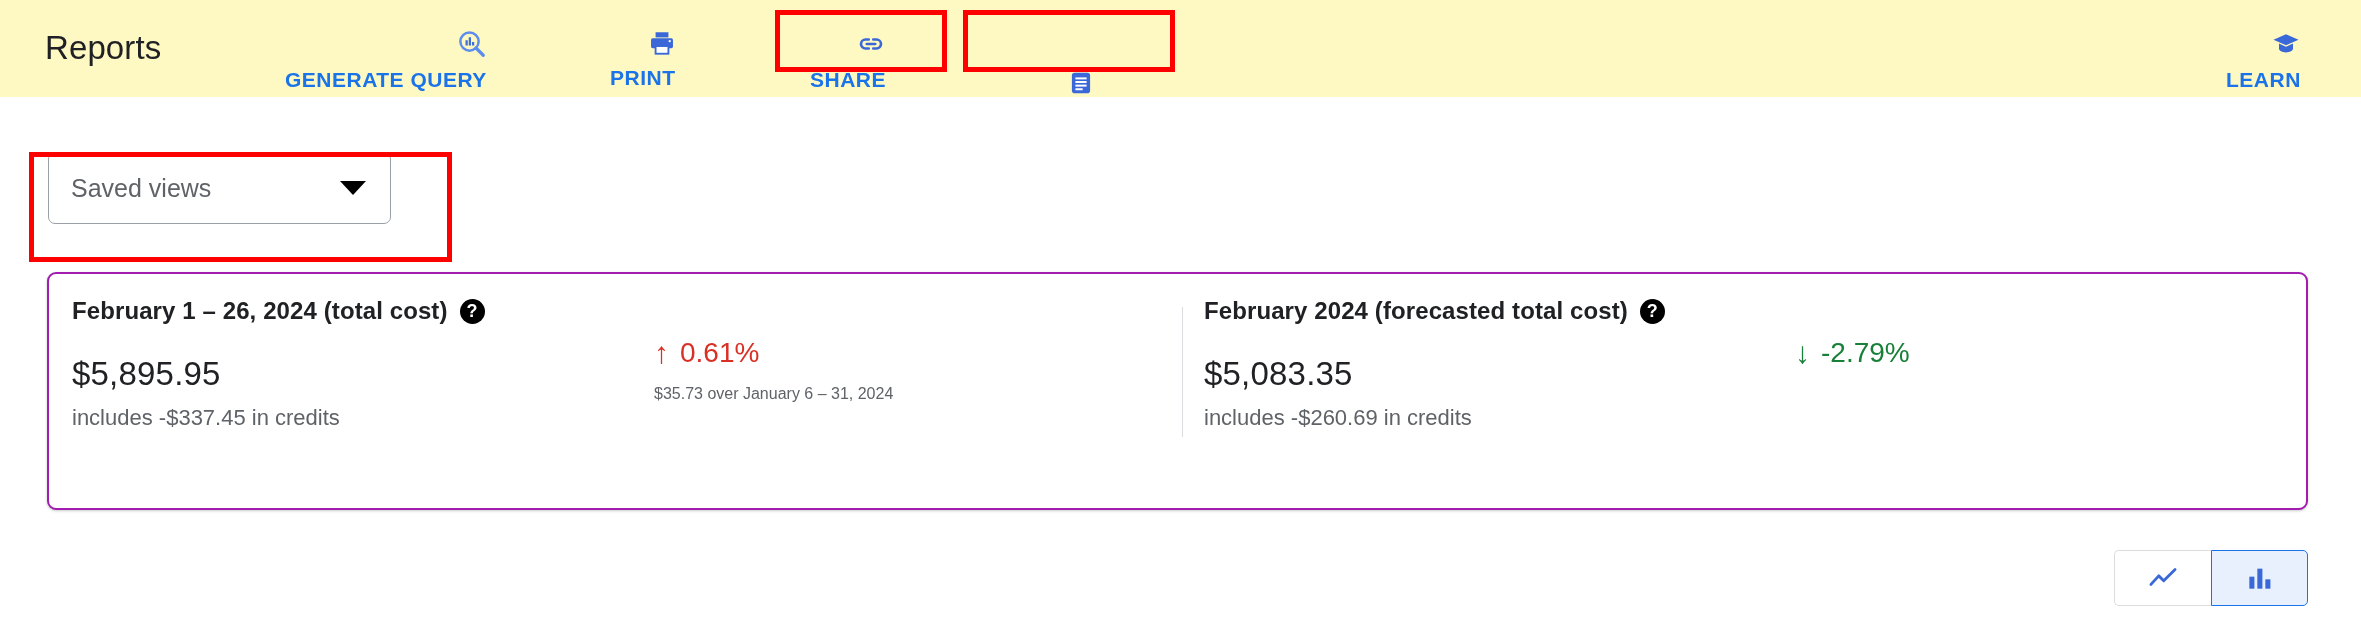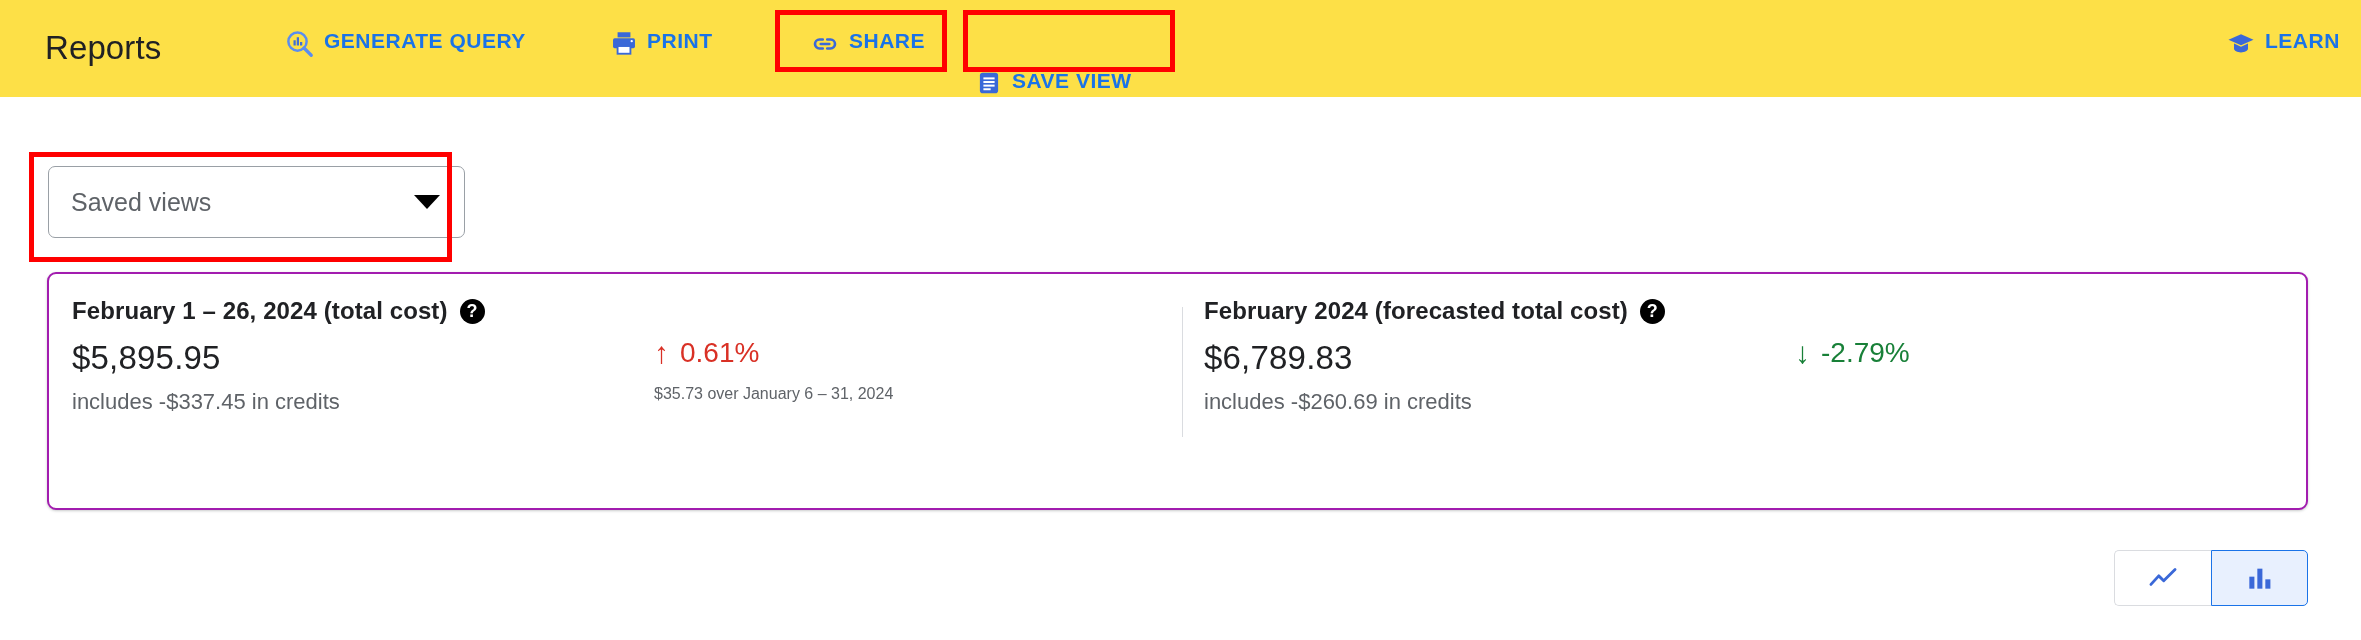--- a/index.html
+++ b/index.html
@@ -15,48 +15,49 @@
     overflow: hidden;
     position: relative;
   }
 
   
   .header {
     position: absolute;
     left: 0; top: 0;
     width: 2361px;
     height: 116px;
-    background: #fde047;
+    background: #fef9c3;
     border-bottom: 1px solid #e0e0e0;
     box-sizing: border-box;
   }
   .page-title {
     position: absolute;
     left: 45px;
     top: 26px;
     font-size: 33px;
     line-height: 44px;
     color: #202124;
     font-weight: 400;
     letter-spacing: 0.1px;
   }
   .tool-btn {
     position: absolute;
     top: 29px;
     height: 40px;
     display: flex;
-    align-items: flex-start;
+    align-items: flex-end;
     gap: 9px;
     color: #1a73e8;
     font-size: 21px;
     font-weight: 600;
     letter-spacing: 0.5px;
     text-transform: uppercase;
     cursor: pointer;
     white-space: nowrap;
+    flex-direction: column;
   }
   .tool-btn .tb-label { line-height: 24px; }
 
   #btn-generate-query { left: 285px; }
   #btn-print          { left: 610px; }
   #btn-share          { left: 810px; }
   #btn-save-view      { left: 975px; margin-top: 40px; }
   #btn-learn          { left: 2226px; top: 29px; }
 
   .icon-wrap {
@@ -84,22 +85,22 @@
     left: 0; top: 97px;
     width: 2361px;
     height: 543px;
     background: #ffffff;
   }
 
   
   .saved-views-select {
     position: absolute;
     left: 48px;
-    top: 69px;           
-    width: 417px;
+    top: 55px;           
+    width: 343px;
     height: 72px;
     border: 1px solid #9aa0a6;
     border-radius: 7px;
     box-sizing: border-box;
     background: #ffffff;
     display: flex;
     align-items: center;
     cursor: pointer;
   }
   .saved-views-select .sv-label {
@@ -172,21 +173,21 @@
     font-size: 18px;
     font-weight: bold;
     display: inline-flex;
     align-items: center;
     justify-content: center;
     line-height: 1;
     cursor: pointer;
     font-family: "Liberation Sans", sans-serif;
   }
   .cost-amount {
-    margin-top: 12px;
+    margin-top: 28px;
     font-size: 33px;
     color: #202124;
     line-height: 40px;
     font-weight: 400;
     letter-spacing: 0.2px;
   }
   .cost-credits {
     margin-top: 10px;
     font-size: 22px;
     color: #5f6368;
@@ -395,21 +396,21 @@
           <span>0.61%</span>
         </div>
         <div class="delta-sub">$35.73 over January 6 – 31, 2024</div>
       </div>
 
       <div class="cost-col" id="cost-col-forecast">
         <div class="cost-header">
           <span>February 2024 (forecasted total cost)</span>
           <span class="help-icon">?</span>
         </div>
-        <div class="cost-amount">$6,789.83</div>
+        <div class="cost-amount">$5,083.35</div>
         <div class="cost-credits">includes -$260.69 in credits</div>
       </div>
 
       <div class="delta-col" id="delta-col-forecast">
         <div class="delta-line delta-down">
           <span class="delta-arrow">↓</span>
           <span>-2.79%</span>
         </div>
       </div>
 

